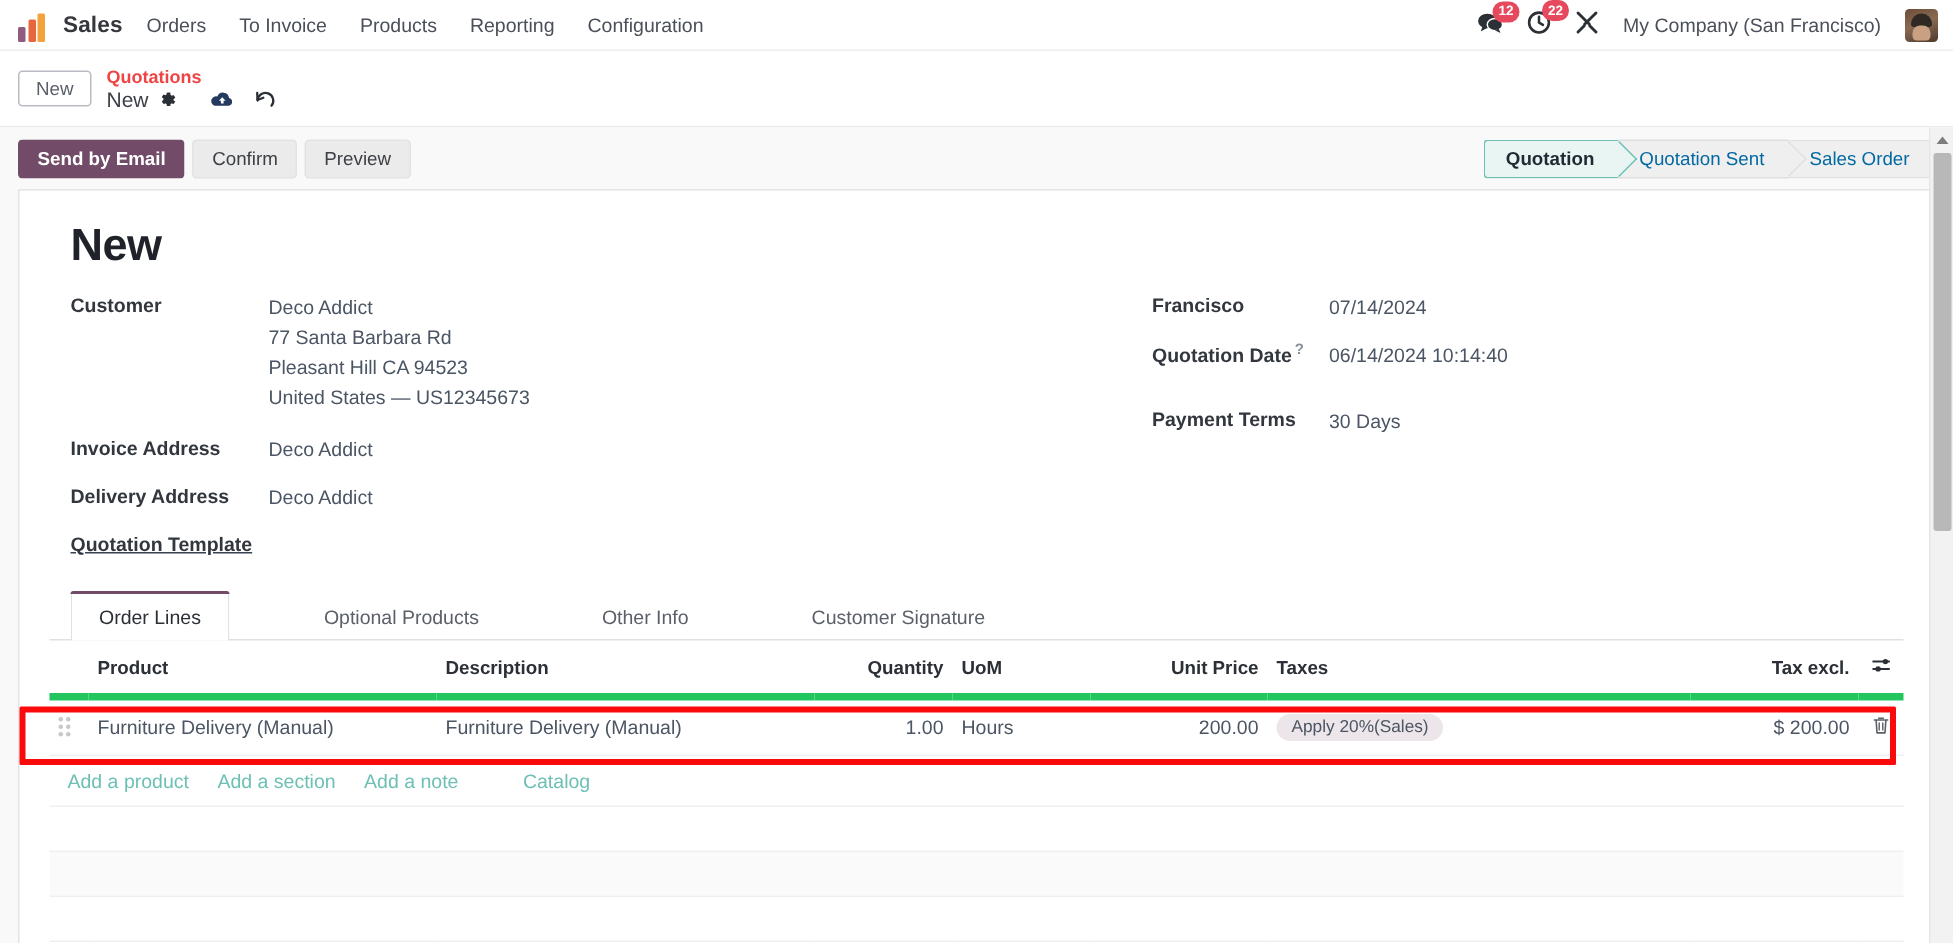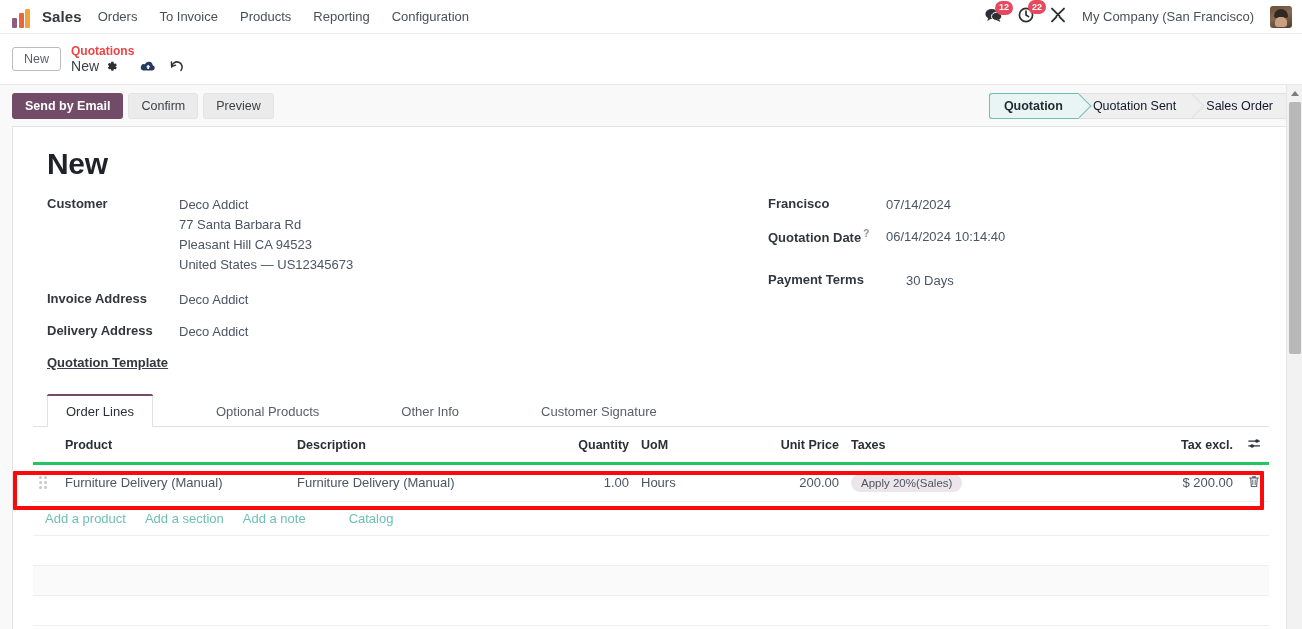--- a/index.html
+++ b/index.html
@@ -137,21 +137,21 @@
     border: 1px solid transparent;
     font-family: inherit;
     white-space: nowrap;
   }
   .btn-primary { background: #714b67; color:#fff; font-weight:700; }
   .btn-secondary { background: #ebebeb; color:#3c3f45; border-color:#e3e3e3; }
 
   .statuses { margin-left:auto; display:flex; align-items:center; }
   .status {
     font-size: 12.5px;
-    color: #0f172a;
+    color: #0369a1;
     padding: 4px 16px 4px 14px;
     position: relative;
     white-space: nowrap;
     background: #efeff0;
     cursor: pointer;
     border-top: 1px solid #e0e0e1;
     border-bottom: 1px solid #e0e0e1;
     line-height: 16px;
   }
   .status:first-child { border-left: 1px solid #e0e0e1; border-radius: 3px 0 0 3px; }
@@ -261,21 +261,21 @@
 
   
   .olines { width: 100%; margin-top: 0; position: relative; }
   table.lines { width: 100%; border-collapse: collapse; table-layout: fixed; }
   table.lines th {
     font-size: 12.5px;
     font-weight: 700;
     color: #2b2f36;
     text-align: left;
     padding: 10px 6px 9px 6px;
-    border-bottom: 3px solid #22c55e;
+    border-bottom: 5px solid #22c55e;
     white-space: nowrap;
   }
   table.lines td {
     font-size: 13px;
     color: #4b5563;
     padding: 9px 6px;
     border-bottom: 1px solid #edeff1;
     white-space: nowrap;
     overflow: hidden;
     text-overflow: ellipsis;
@@ -513,21 +513,21 @@
             <div class="fvalue">07/14/2024</div>
           </div>
 
           <div class="frow" style="margin-top:12px;">
             <div class="flabel">
               <span>Quotation Date</span><span class="help-sup">?</span>
             </div>
             <div class="fvalue">06/14/2024 10:14:40</div>
           </div>
 
-          <div class="frow" style="margin-top:24px;gap:20px;">
+          <div class="frow" style="margin-top:24px;">
             <div class="flabel">Payment Terms</div>
             <div class="fvalue link">30 Days</div>
           </div>
         </div>
       </div>
 
       <div class="notebook">
         <div class="tabs">
           <div class="tab active">Order Lines</div>
           <div class="tab">Optional Products</div>

